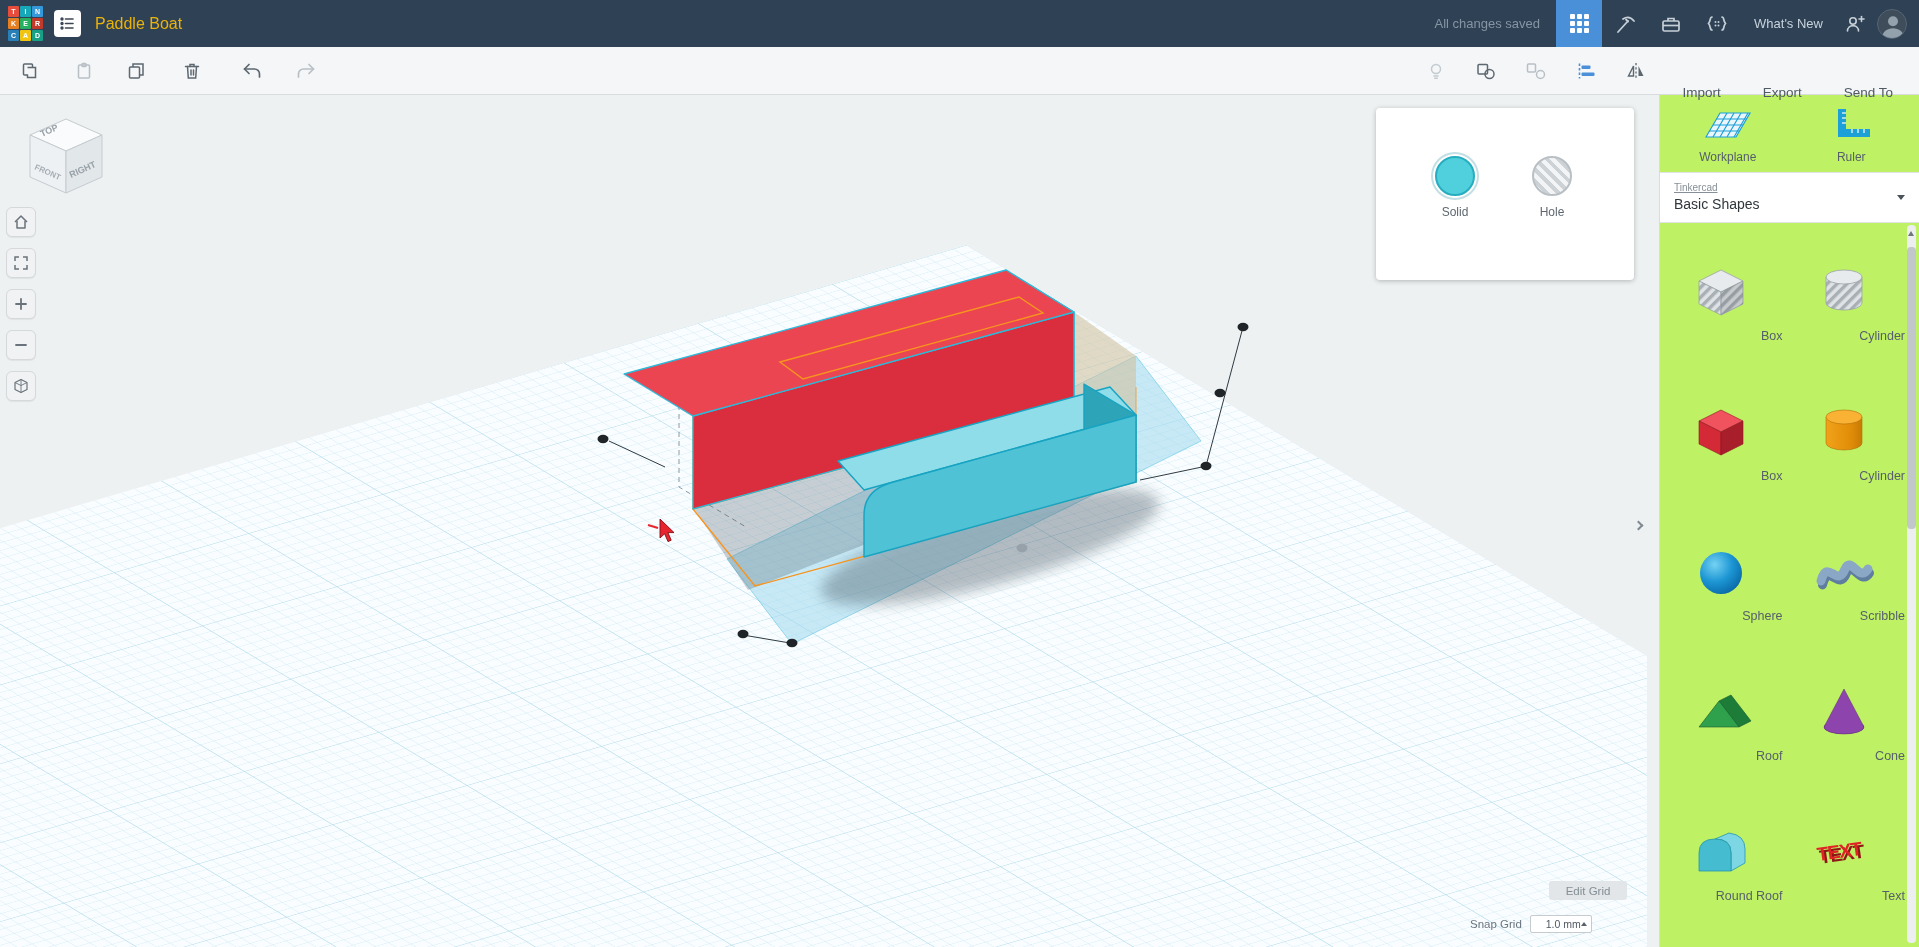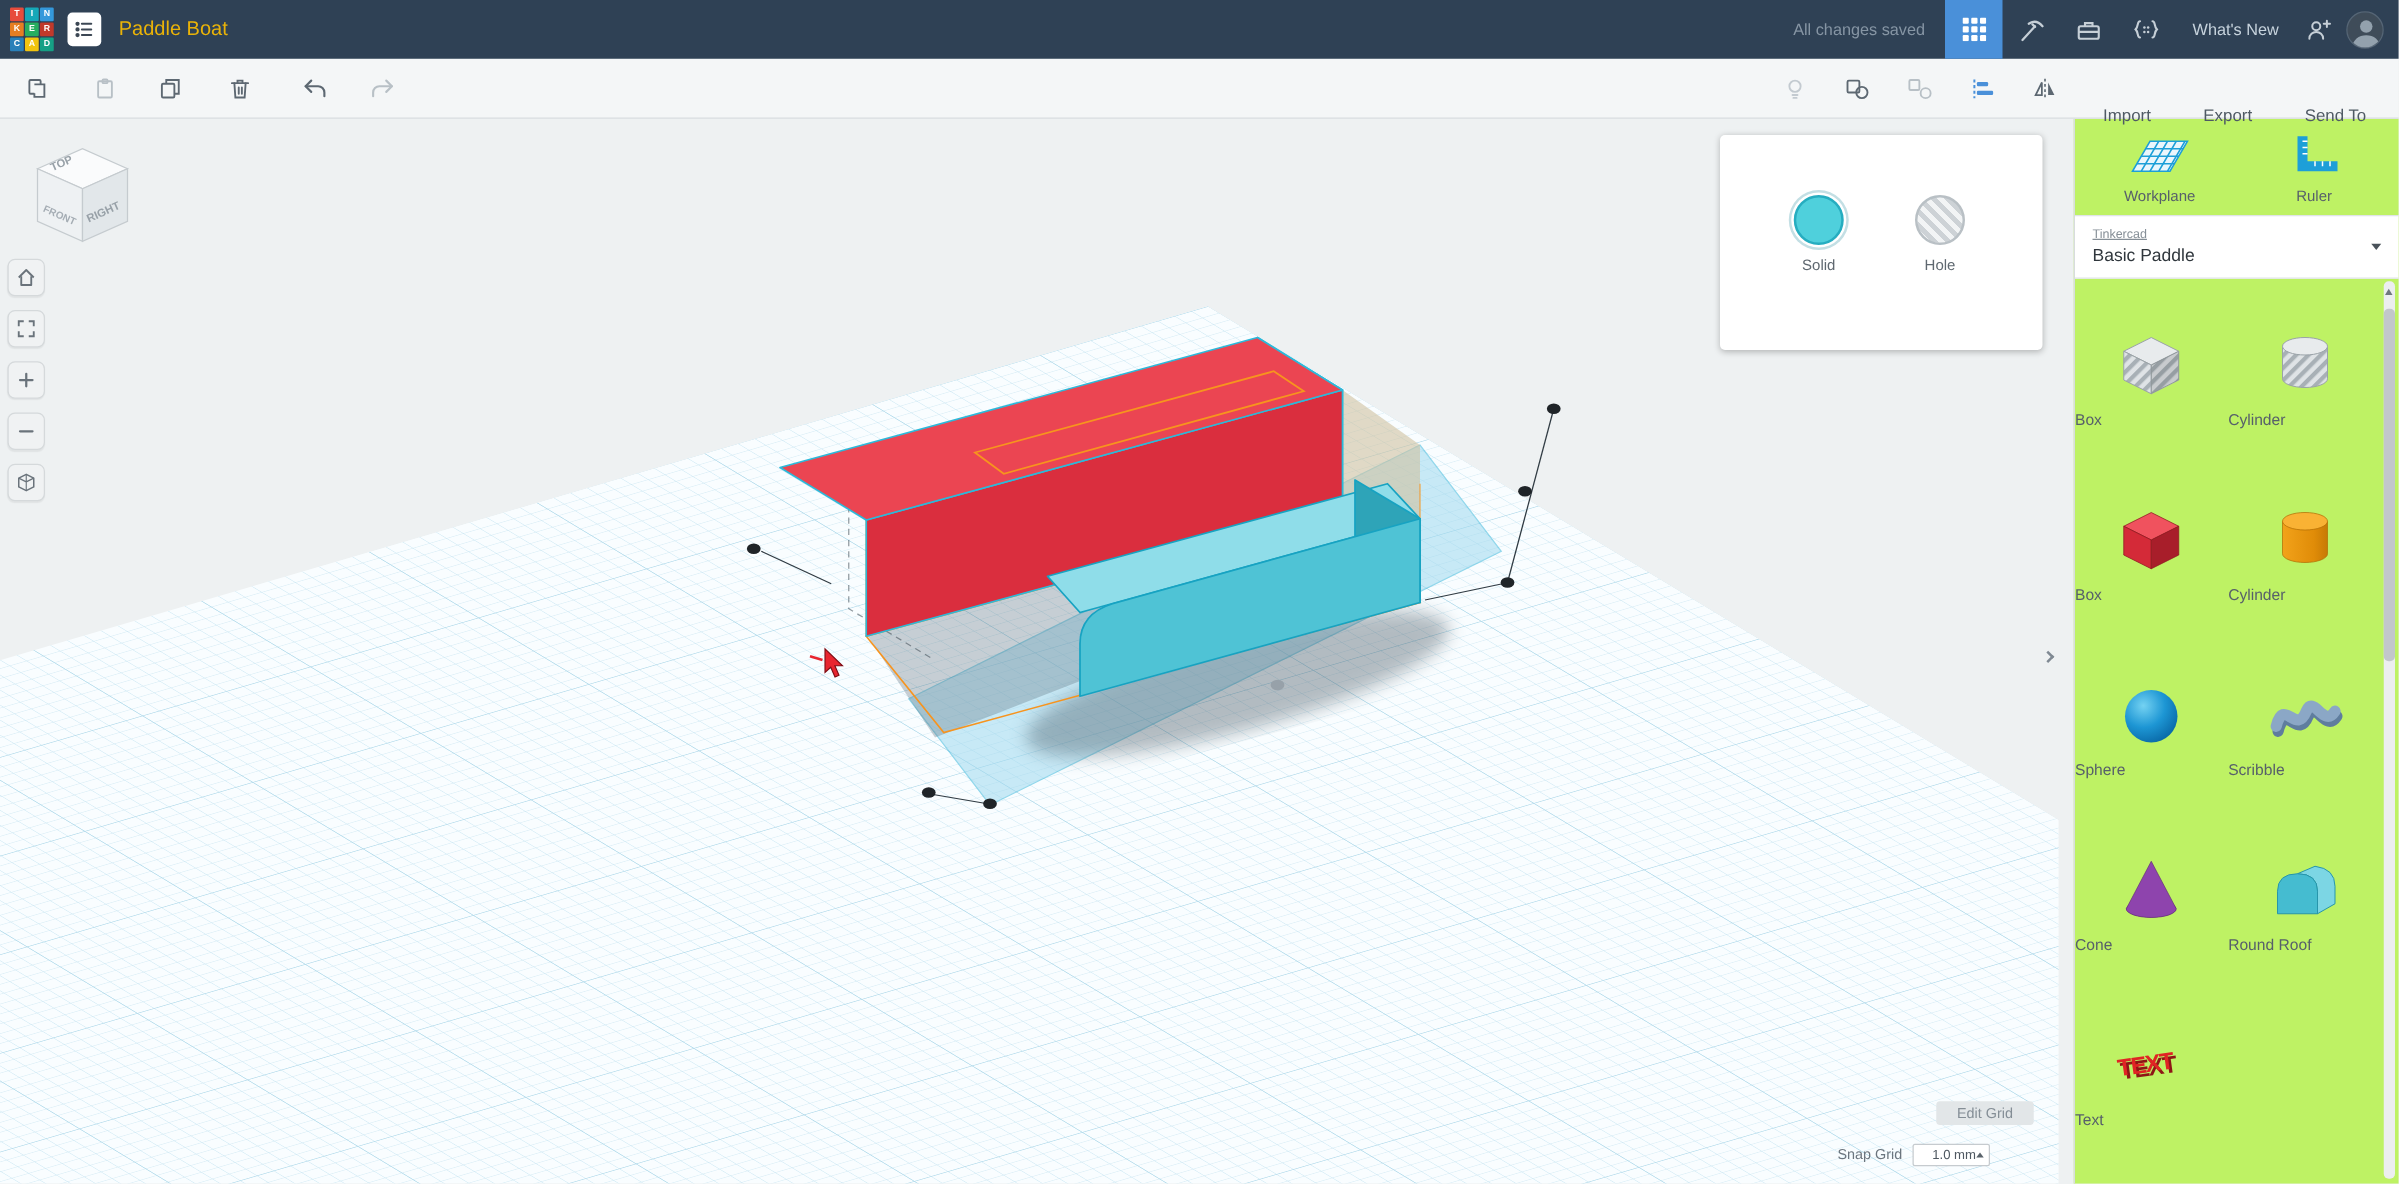--- a/index.html
+++ b/index.html
@@ -93,21 +93,21 @@
   .tools-row { display:flex; padding:10px 6px 8px 6px; }
   .tool { flex:1; text-align:center; cursor:pointer; }
   .tool-label { font-size:12px; color:#57606a; margin-top:5px; }
   .category-row { position:relative; background:#fff; border-top:1px solid #e0e4e6;
           border-bottom:1px solid #e0e4e6; padding:9px 14px 10px 14px; cursor:pointer; }
   .cat-kicker { font-size:10px; color:#868f97;text-decoration:underline; }
   .cat-name { font-size:14px; color:#2f363c; margin-top:3px; }
   .cat-caret { position:absolute; right:14px; top:22px; }
   .shape-scroll { position:relative; flex:1; overflow:hidden; }
   .shape-grid { display:grid; grid-template-columns:1fr 1fr; padding:14px 14px 0 0; }
-  .shape-item { height:140px; text-align:left; cursor:pointer; }
+  .shape-item { height:140px; text-align:right; cursor:pointer; }
   .shape-item .icon-box { height:84px; display:flex; align-items:flex-end; justify-content:center; }
   .shape-label { font-size:12.5px; color:#57606a; margin-top:8px; }
   .scrollbar { position:absolute; right:3px; top:2px; bottom:4px; width:9px; background:#eceeef;
           border-radius:4px; }
   .scroll-thumb { position:absolute; left:0; top:22px; width:9px; height:282px; background:#c2c7cb;
           border-radius:4px; cursor:pointer; }
   .scroll-up { position:absolute; left:1px; top:6px; width:0; height:0; cursor:pointer;
           border-left:3.5px solid transparent; border-right:3.5px solid transparent;
           border-bottom:5px solid #6f777e; }
 
@@ -506,21 +506,21 @@
             <line x1="30" y1="24" x2="30" y2="28"></line>
           <line x1="36" y1="24" x2="36" y2="28"></line>
         </g>
       </svg>
       <div class="tool-label">Ruler</div>
     </div>
   </div>
 
   <div class="category-row">
     <div class="cat-kicker">Tinkercad</div>
-    <div class="cat-name">Basic Paddle</div>
+    <div class="cat-name">Basic Shapes</div>
     <span class="cat-caret caret-down"></span>
   </div>
 
   <div class="shape-scroll">
     <div class="shape-grid">
 
       <div class="shape-item">
         <div class="icon-box">
           <svg width="64" height="64" viewBox="0 0 64 64">
             <polygon points="10,24 32,13 54,24 32,35" fill="#e8ebed" stroke="#9aa2a8" stroke-width="0.8"></polygon>
@@ -575,20 +575,29 @@
       <div class="shape-item">
         <div class="icon-box">
           <svg width="64" height="64" viewBox="0 0 64 64">
             <path d="M9 44 C15 20 25 52 33 32 C39 18 47 46 56 32" fill="none" stroke="#5f7d9e" stroke-width="9" stroke-linecap="round" transform="translate(1.5,4)"></path>
             <path d="M9 44 C15 20 25 52 33 32 C39 18 47 46 56 32" fill="none" stroke="#8ba7c6" stroke-width="9" stroke-linecap="round"></path>
           </svg>
         </div>
         <div class="shape-label">Scribble</div>
       </div>
 
+      <div class="shape-item">
+        <div class="icon-box">
+          <svg width="64" height="64" viewBox="0 0 64 64">
+            <polygon points="30,24 42,18 62,44 50,50" fill="#1d7c38" stroke="#14592a" stroke-width="0.6"></polygon>
+            <polygon points="10,50 30,24 50,50" fill="#2fa14c" stroke="#14592a" stroke-width="0.6"></polygon>
+          </svg>
+        </div>
+        <div class="shape-label">Roof</div>
+      </div>
 
       <div class="shape-item">
         <div class="icon-box">
           <svg width="64" height="64" viewBox="0 0 64 64">
             <ellipse cx="32" cy="50" rx="20" ry="7" fill="#6c3483"></ellipse>
             <path d="M12 50 A20 7 0 0 0 52 50 L32 12 Z" fill="#8e44ad" stroke="#5e2a73" stroke-width="0.5"></path>
           </svg>
         </div>
         <div class="shape-label">Cone</div>
       </div>

